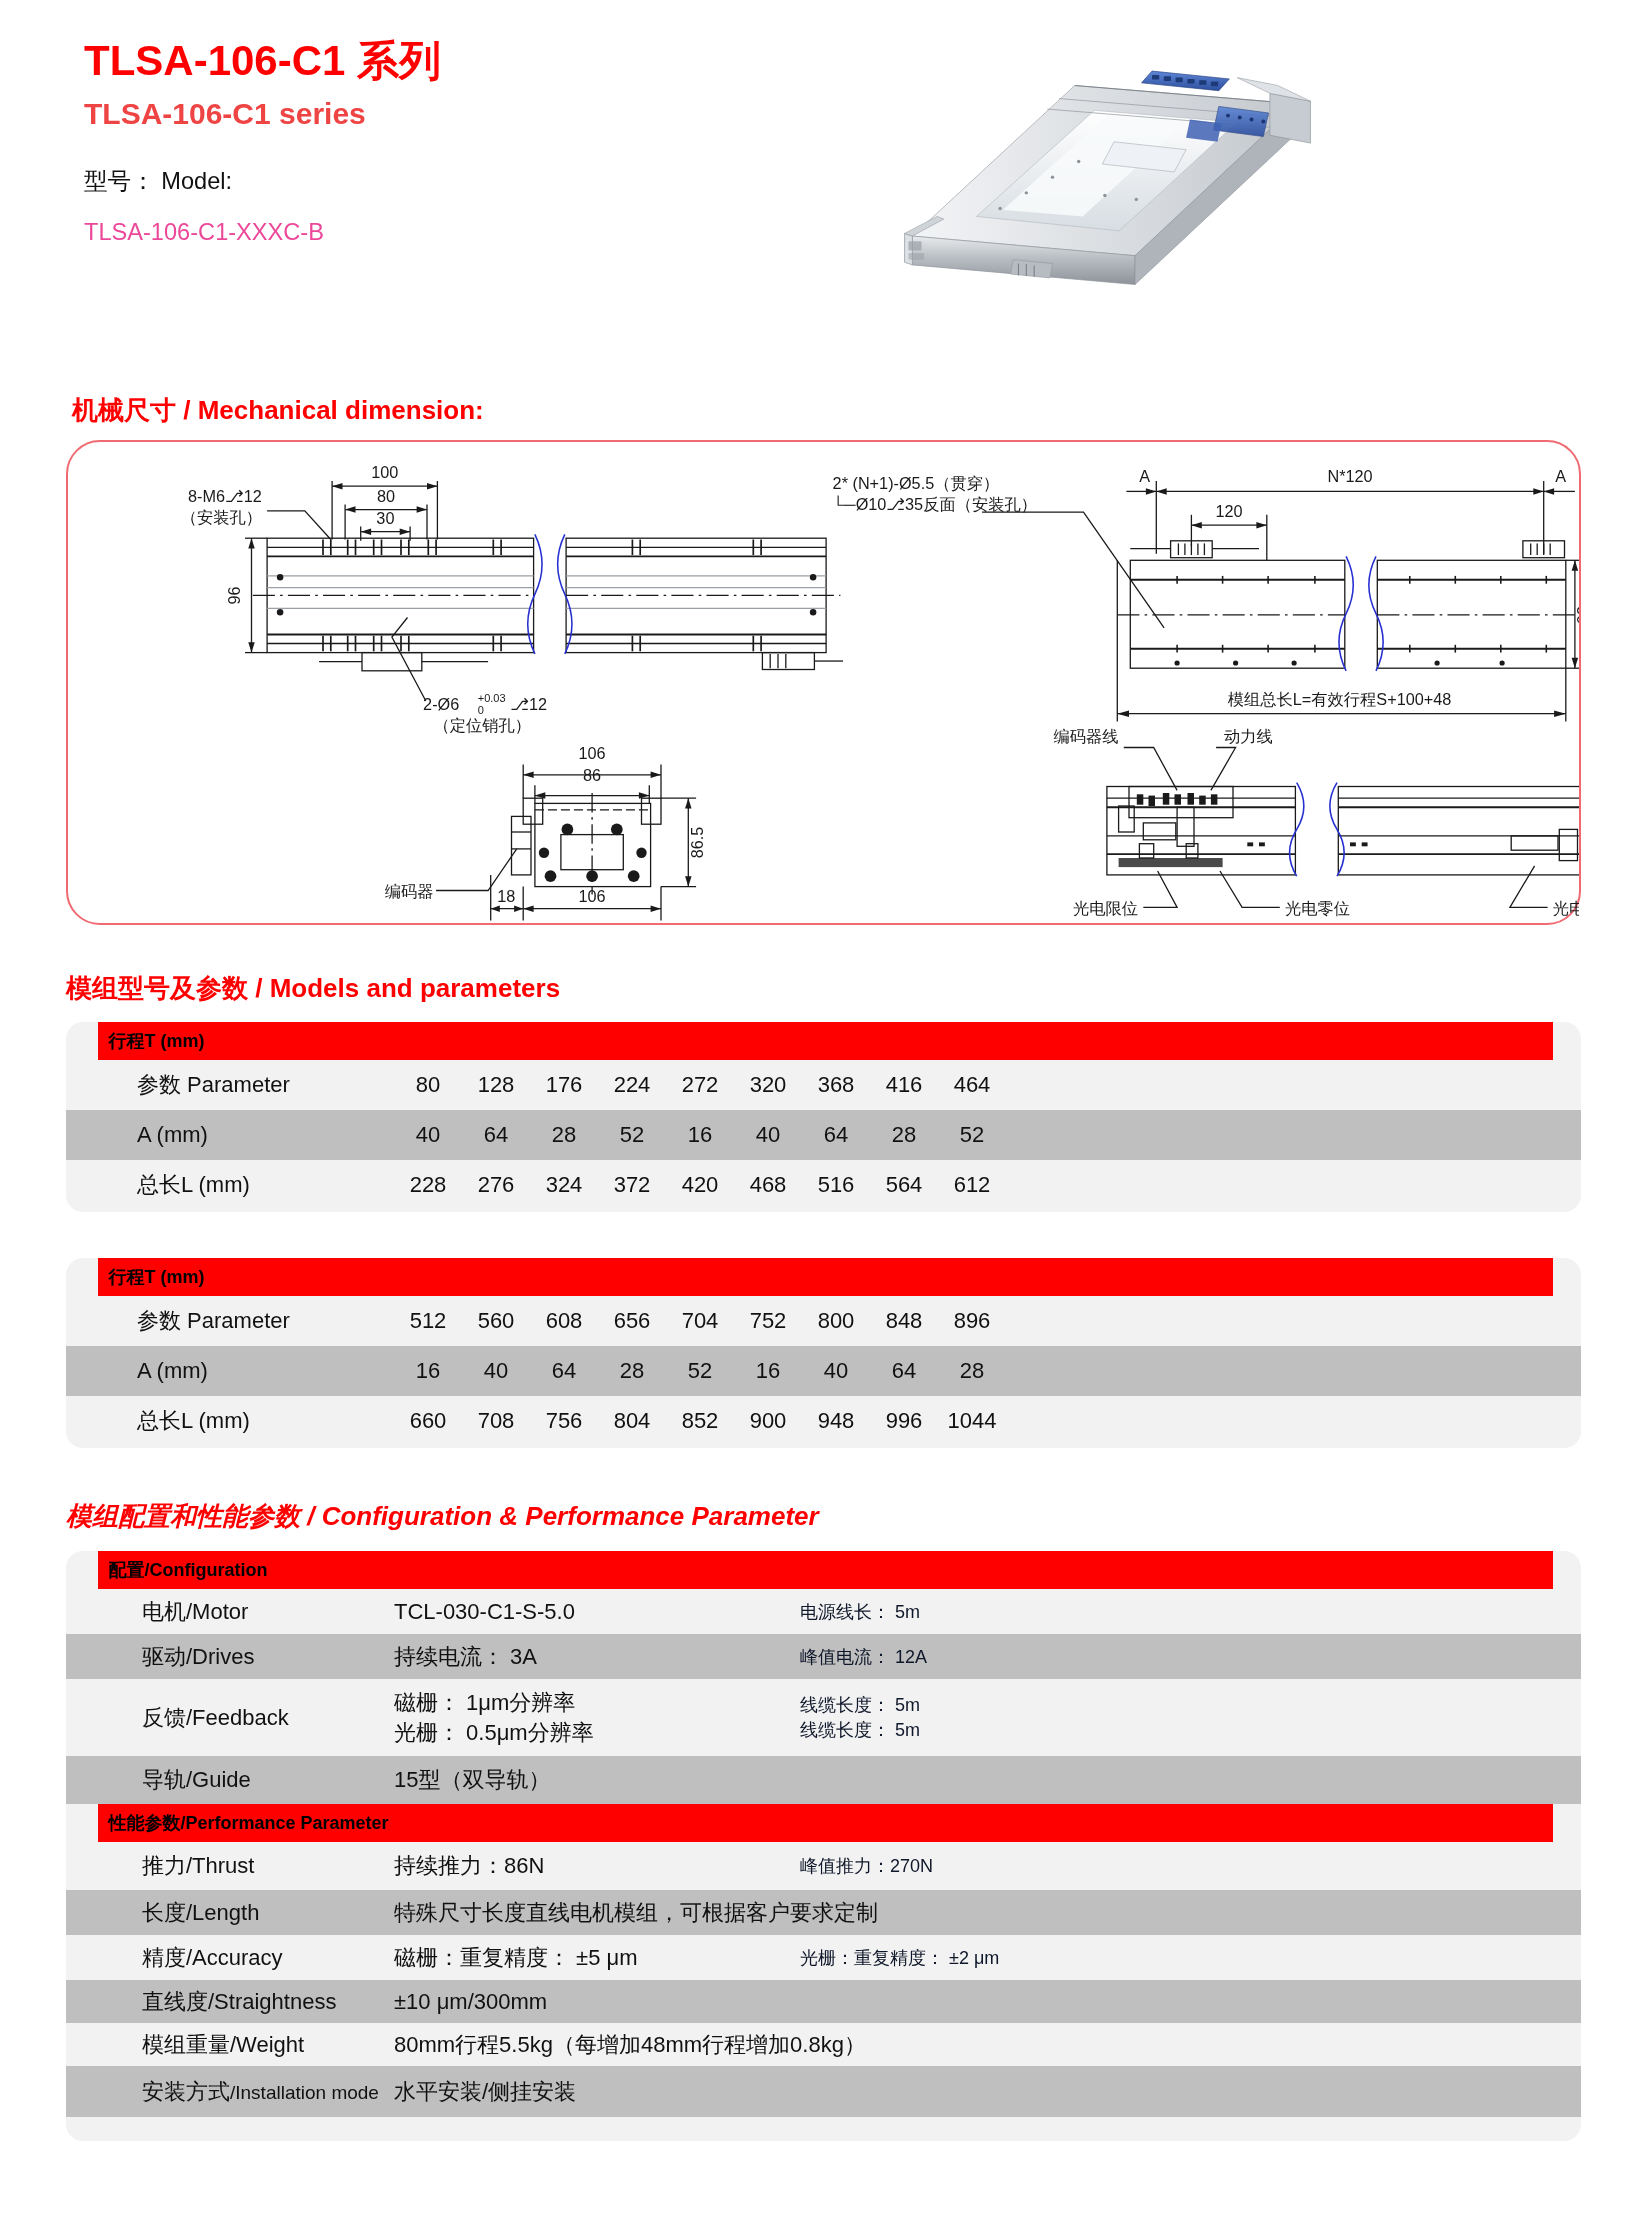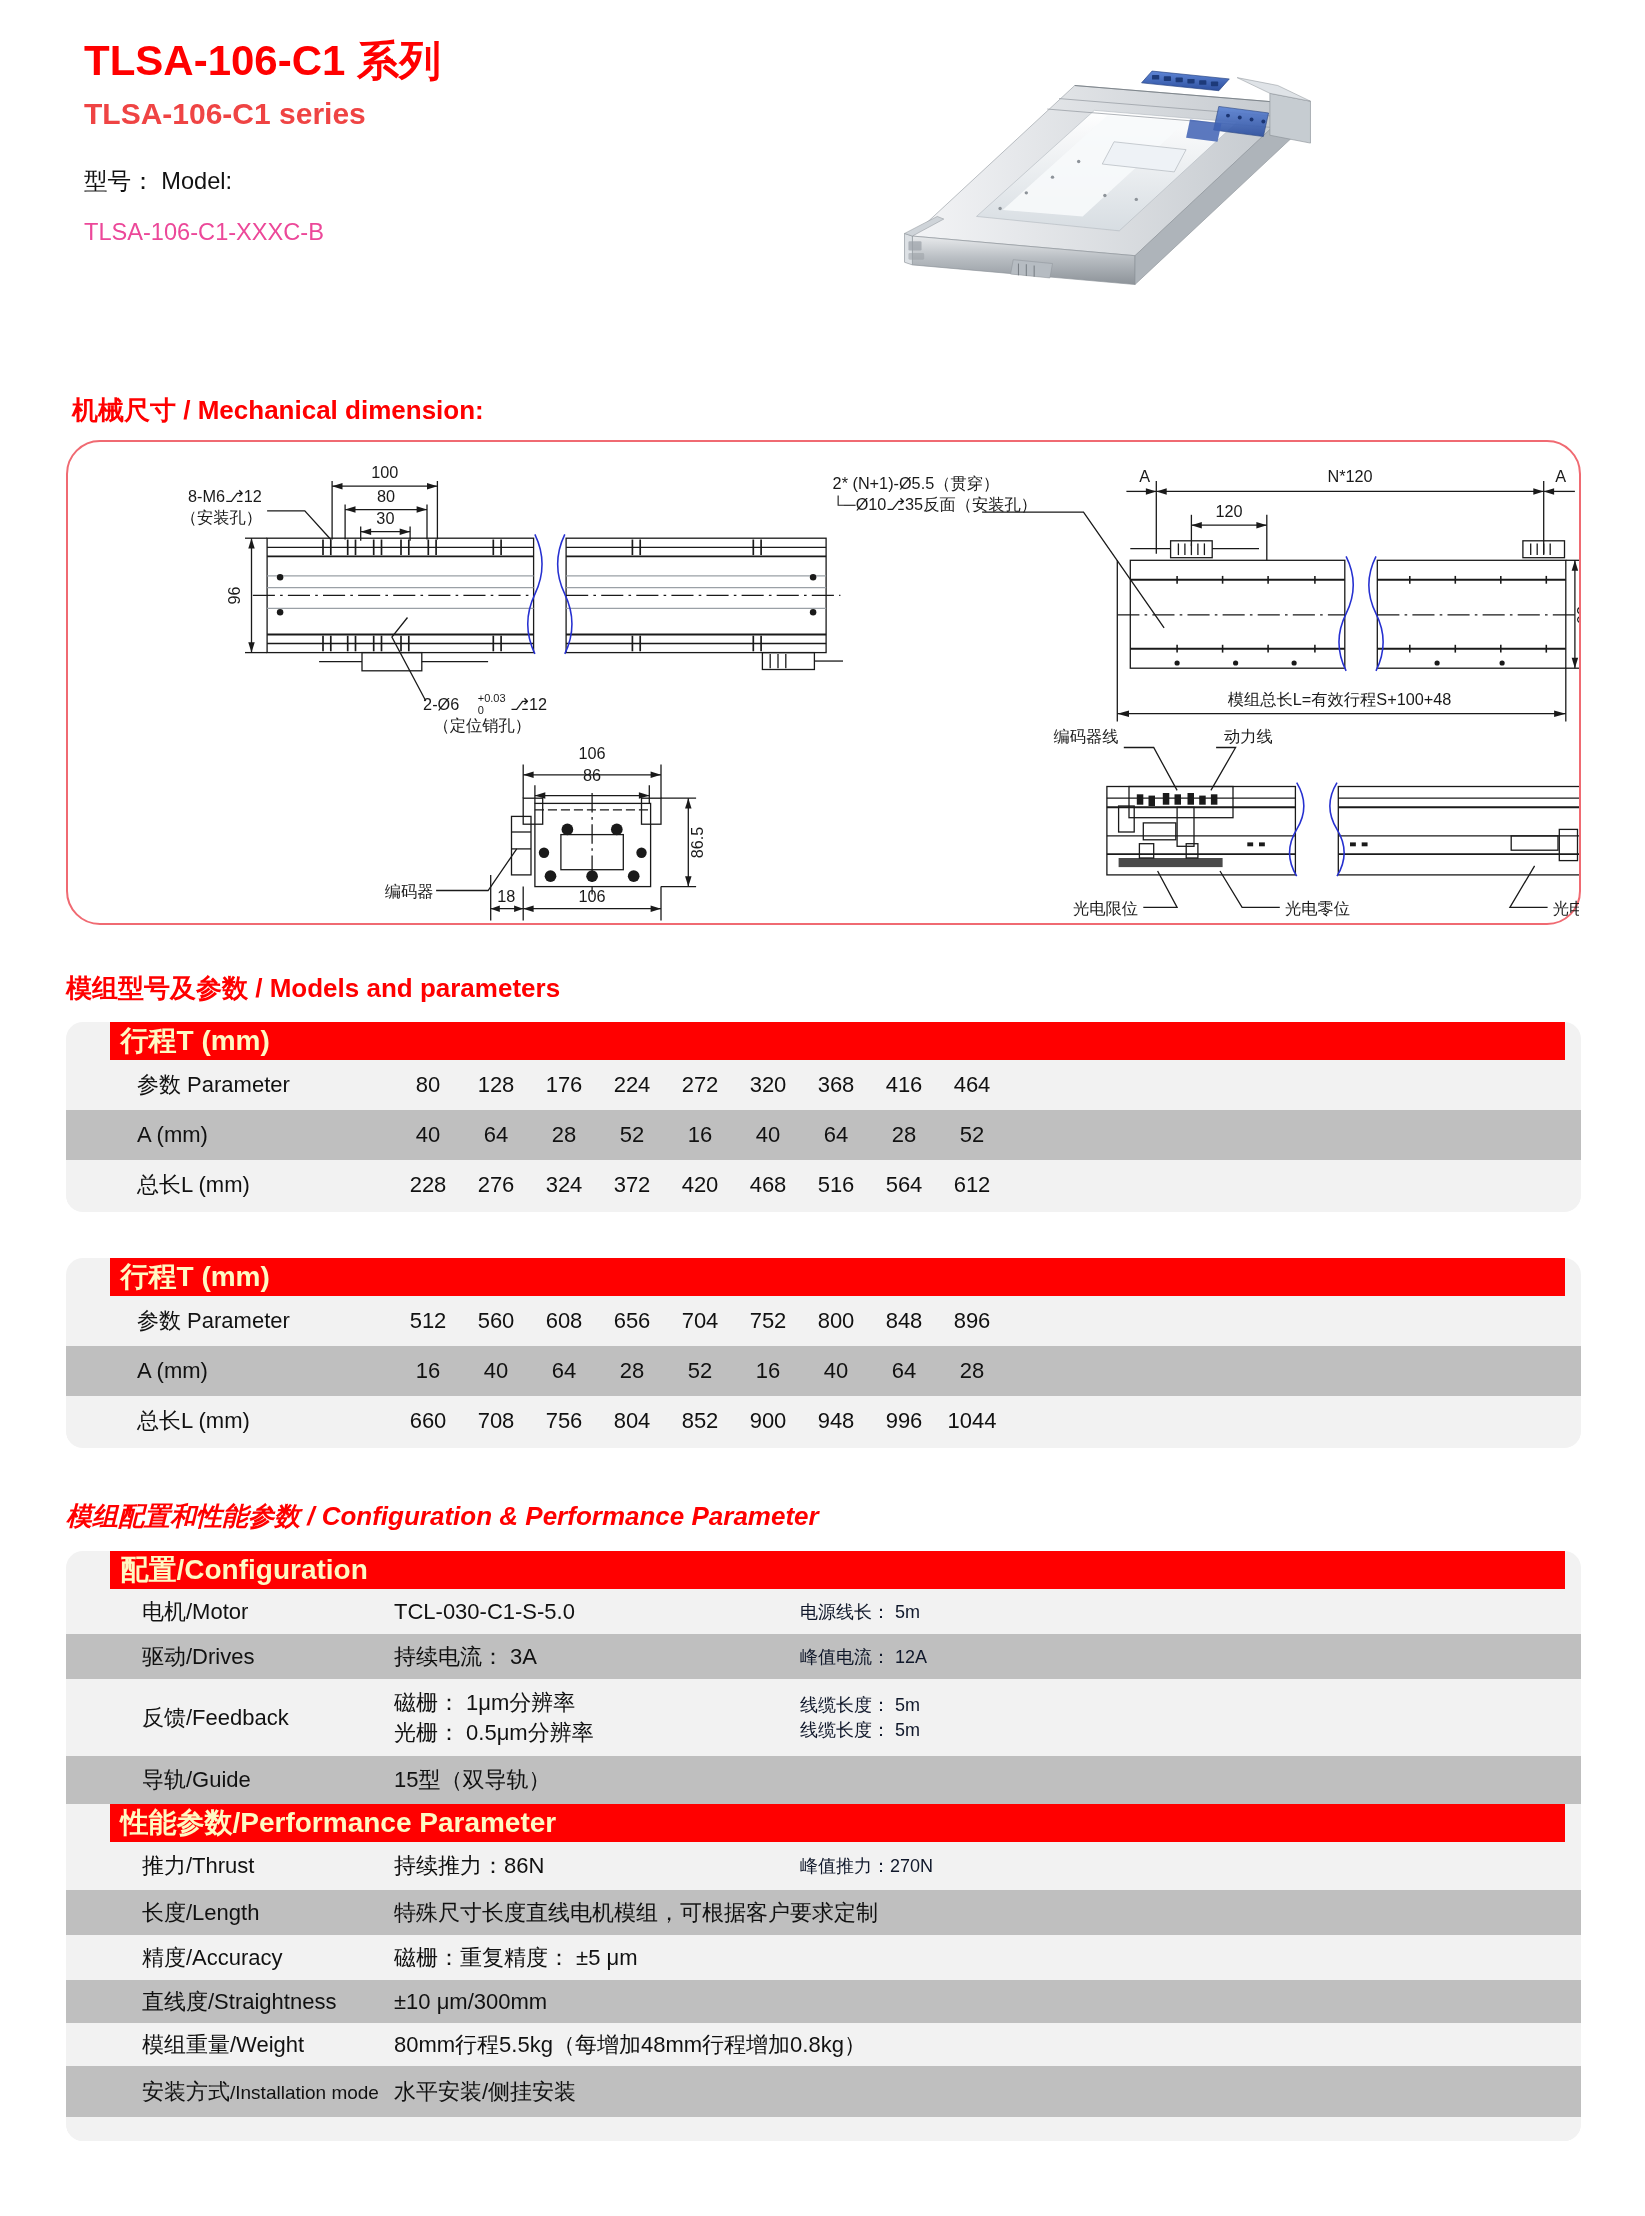--- a/index.html
+++ b/index.html
@@ -49,23 +49,23 @@
     border:2px solid #f06a72; border-radius:34px; background:#fff;
   }
   .draw-box svg { position:absolute; left:0; top:0; width:100%; height:100%; }
 
   
   .tbl {
     position:absolute; background:#f2f2f2; border-radius:17px; overflow:hidden;
   }
   .tbl .rowr { display:flex; align-items:center; width:100%; }
   .redbar {
-    background:#ff0000; color:#fef9c3; font-size:28px; font-weight:600;
+    background:#ff0000; color:#000000; font-size:18px; font-weight:600;
     height:38px; display:flex; align-items:center;
-    padding-left:10.5px; margin-left:44px; width:calc(100% - 60px);
+    padding-left:10.5px; margin-left:32px; width:calc(100% - 60px);
   }
   .r-light { background:#f2f2f2; }
   .r-dark  { background:#bfbfbf; }
   .lbl {
     width:328px; padding-left:71px; font-size:22px; color:#111;
     white-space:nowrap;
   }
   .nums { display:flex; flex:1; }
   .nums span {
     width:68px; text-align:center; font-size:22px; color:#111;
@@ -645,20 +645,21 @@
     </div>
 
     <div class="rowr r-dark" style="height:45px;">
       <div class="cfg-lbl">长度/Length</div>
       <div class="cfg-wide">特殊尺寸长度直线电机模组，可根据客户要求定制</div>
     </div>
 
     <div class="rowr r-light" style="height:45px;">
       <div class="cfg-lbl">精度/Accuracy</div>
       <div class="cfg-a">磁栅：重复精度： ±5 μm</div>
+      <div class="cfg-b">光栅：重复精度： ±2 μm</div>
     </div>
 
     <div class="rowr r-dark" style="height:43px;">
       <div class="cfg-lbl">直线度/Straightness</div>
       <div class="cfg-wide">±10 μm/300mm</div>
     </div>
 
     <div class="rowr r-light" style="height:43px;">
       <div class="cfg-lbl">模组重量/Weight</div>
       <div class="cfg-wide">80mm行程5.5kg（每增加48mm行程增加0.8kg）</div>

